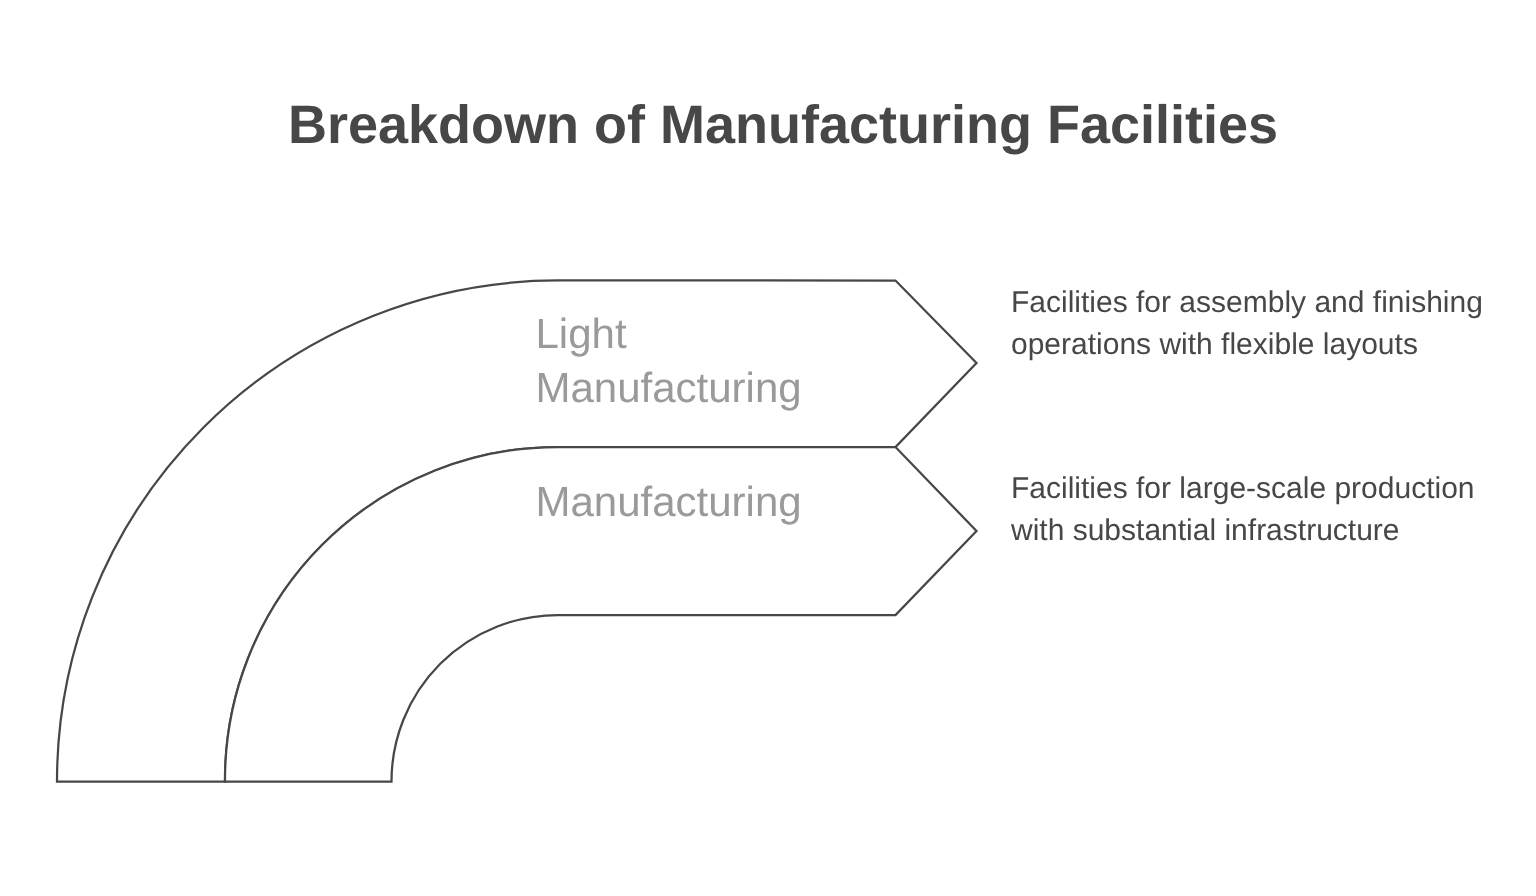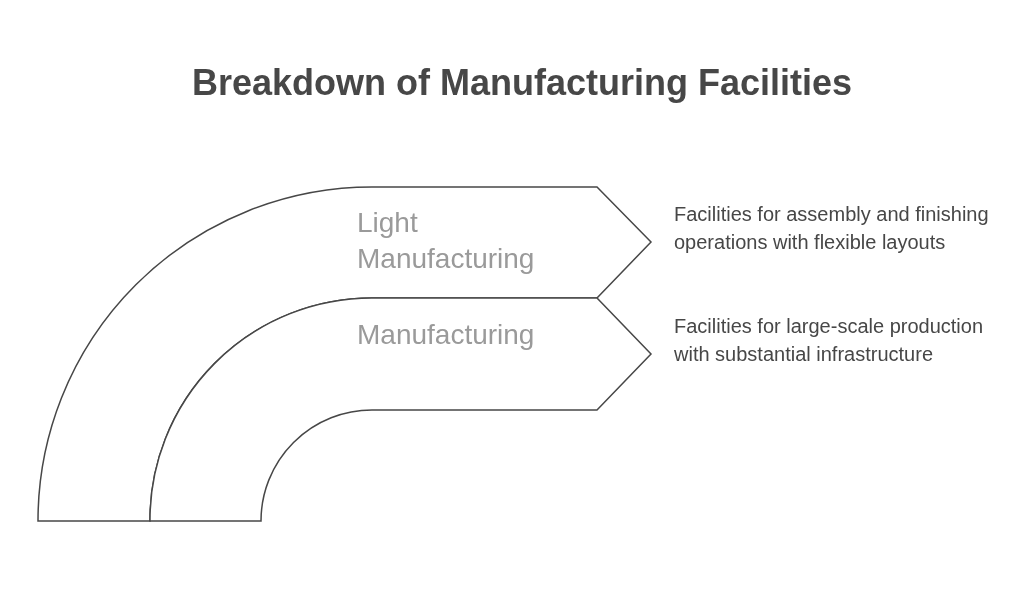--- a/index.html
+++ b/index.html
@@ -20,14 +20,14 @@
 </svg>
 
 <div class="band-label" style="top:205px;">
   <div>Light</div>
   <div>Manufacturing</div>
 </div>
 <div class="band-label" style="top:317px;">
   <div>Manufacturing</div>
 </div>
 
-<div class="desc" style="top:200px;">Facilities for assembly and finishing operations with flexible layouts</div>
+<div class="desc" style="top:188px;">Facilities for assembly and finishing operations with flexible layouts</div>
 <div class="desc" style="top:312px;">Facilities for large-scale production with substantial infrastructure</div>
 
 </body></html>

